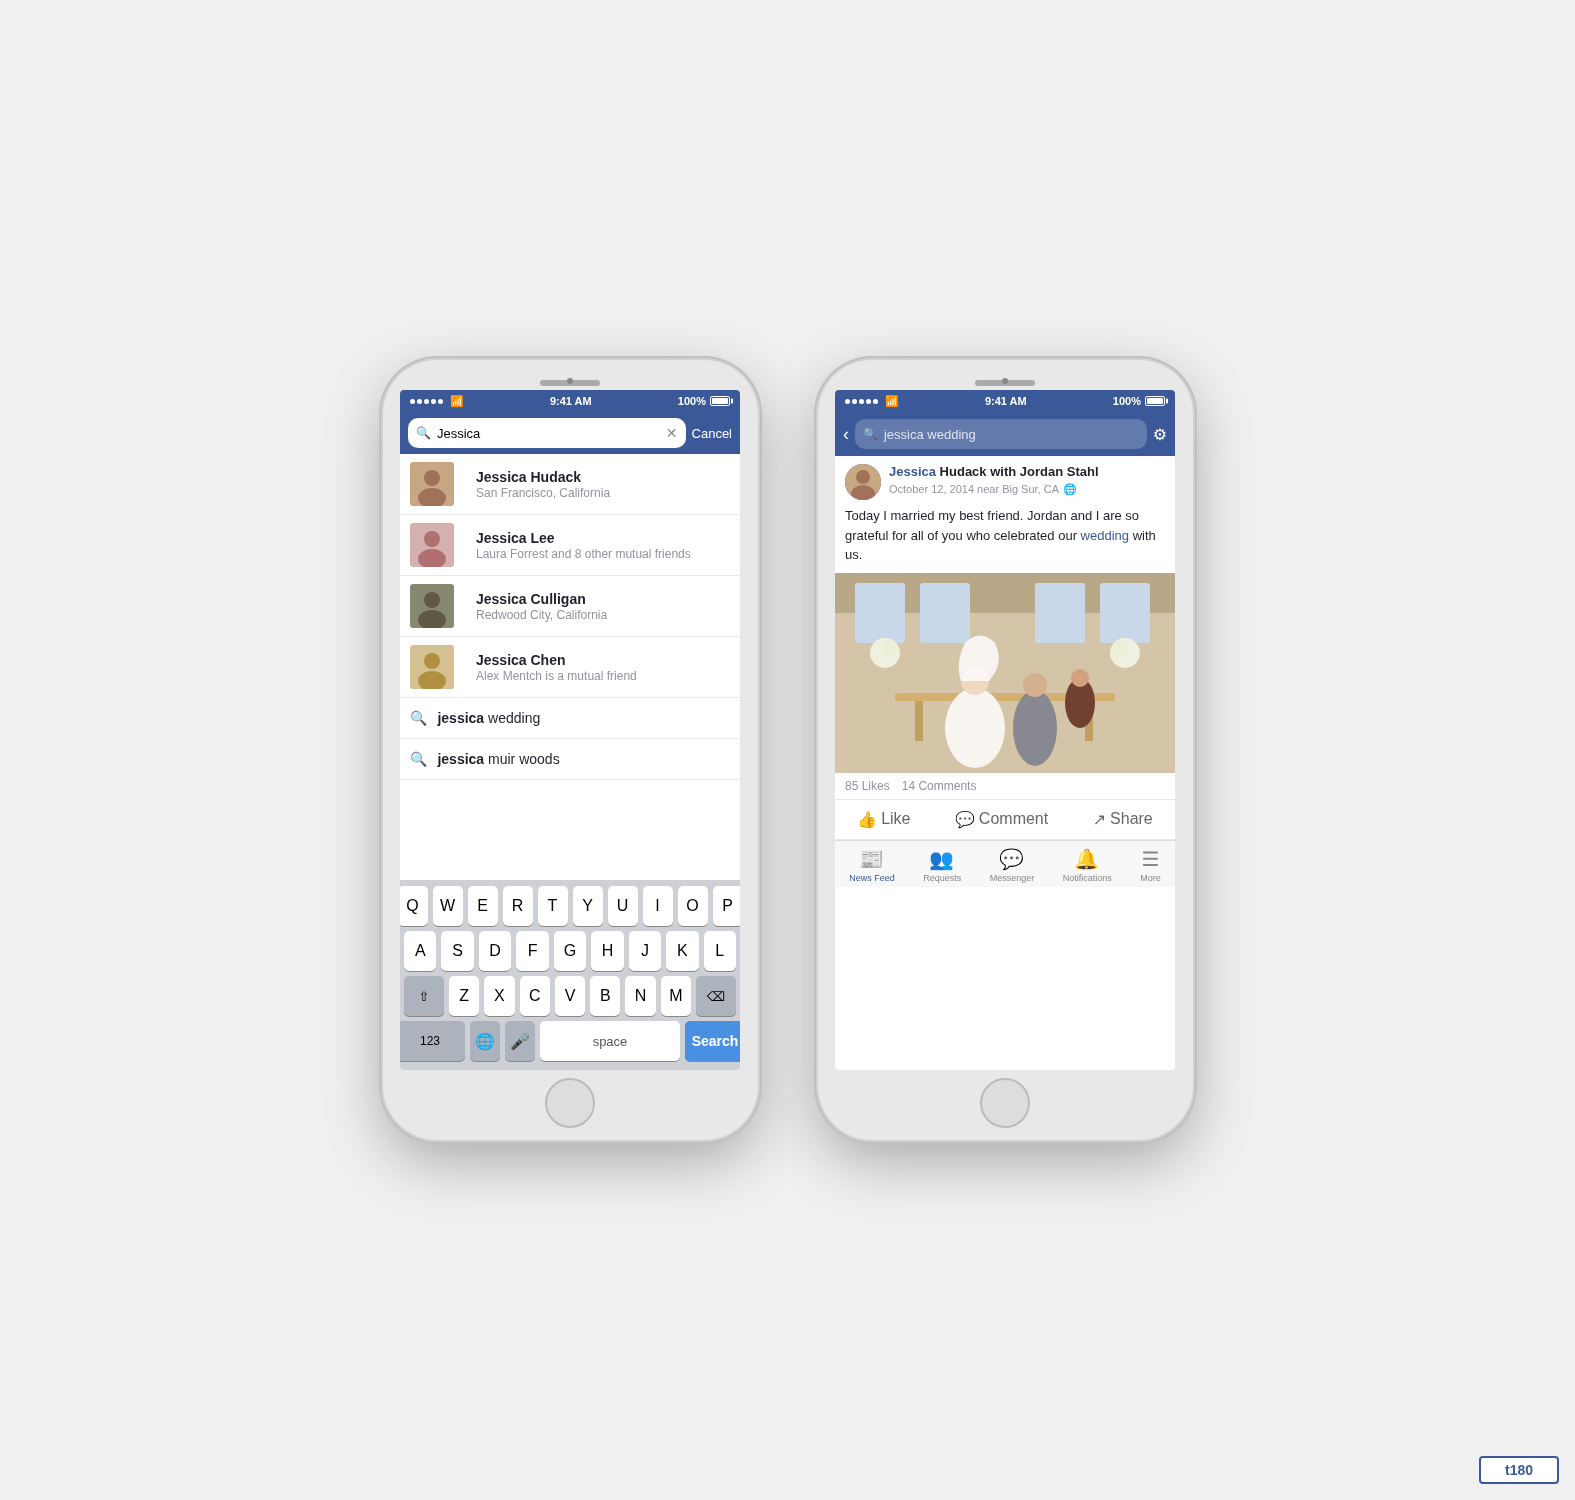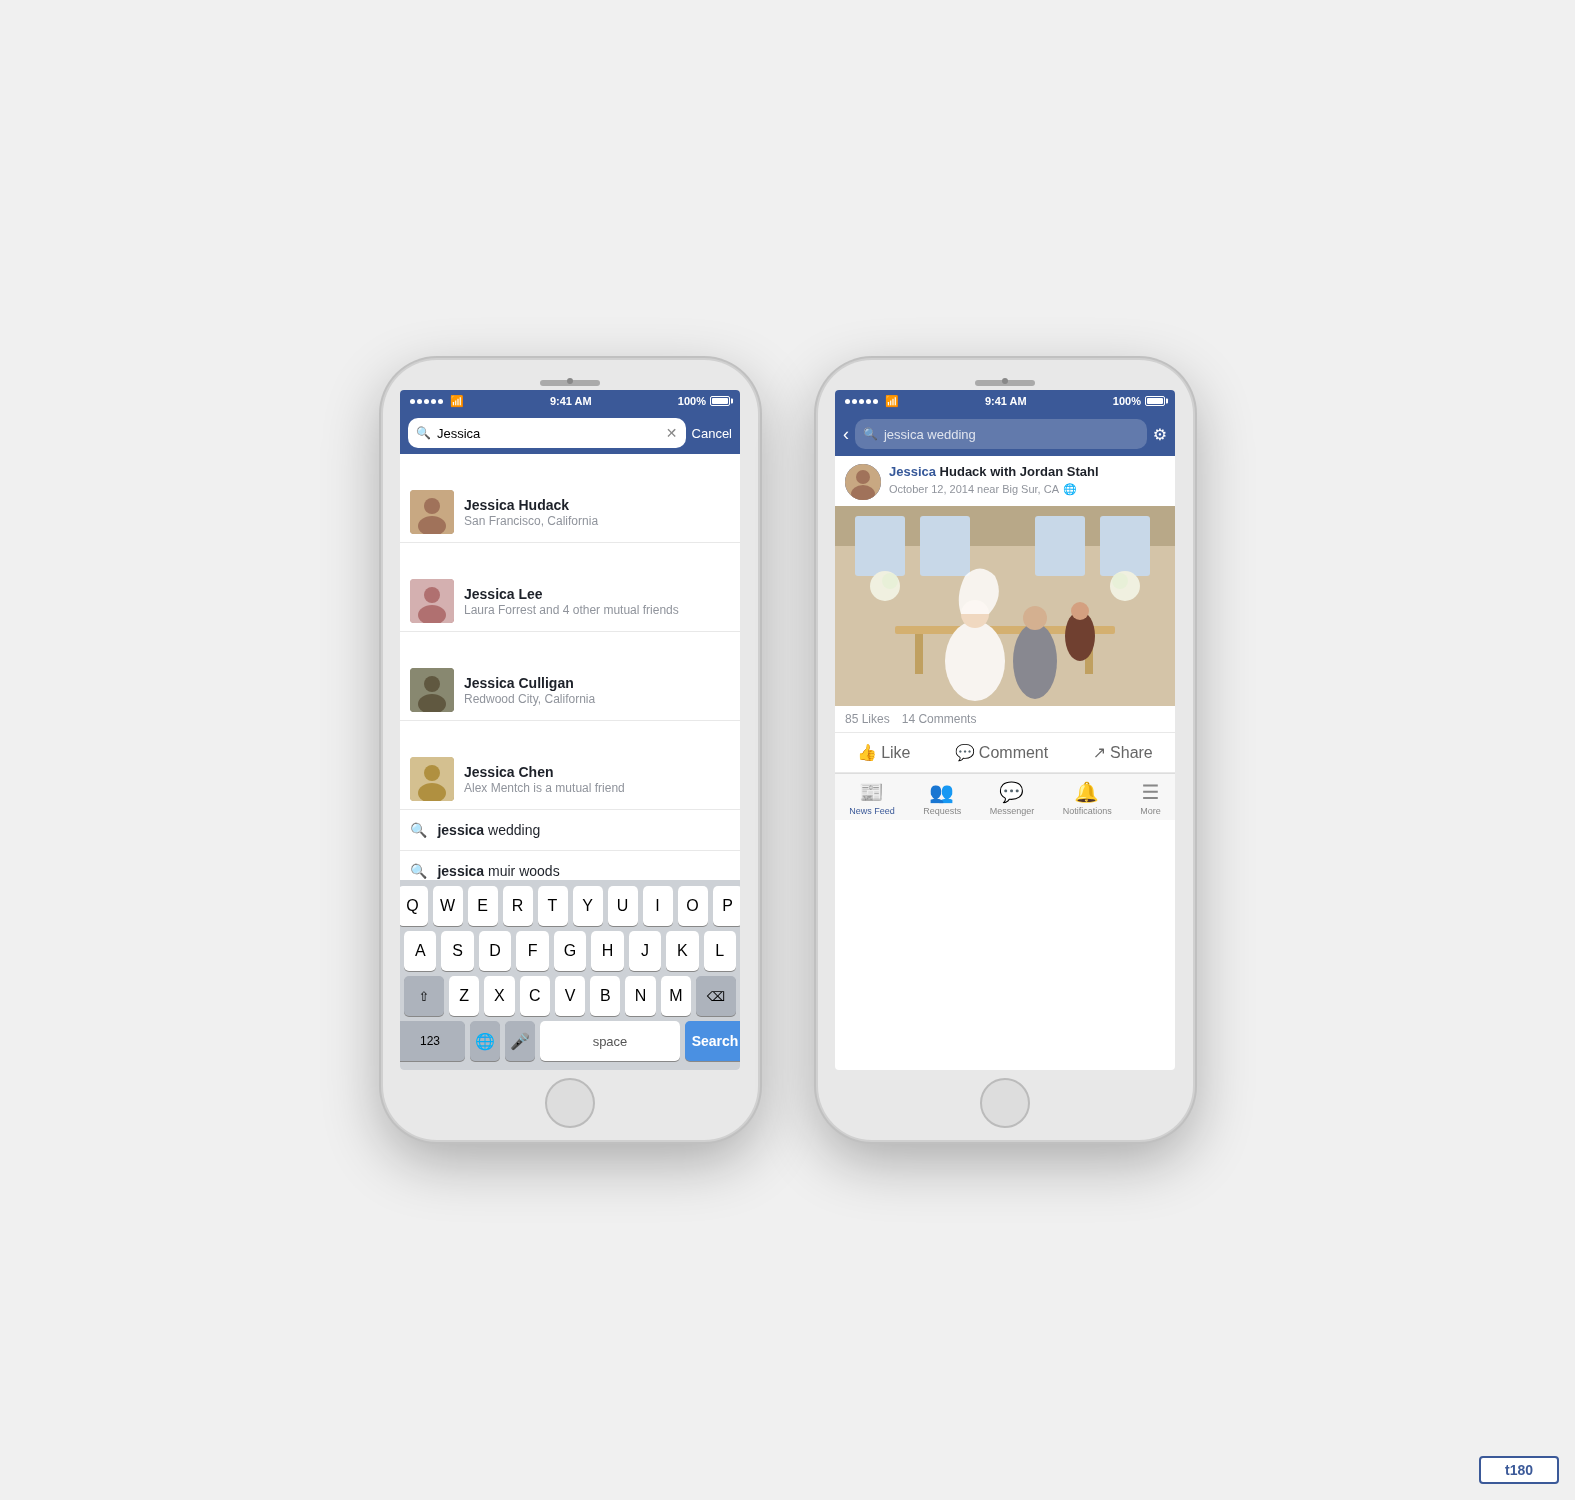--- a/index.html
+++ b/index.html
@@ -163,22 +163,21 @@
     .results-list {
       flex: 1;
       overflow: hidden;
       background: white;
     }
     .result-item {
       display: flex;
       align-items: center;
       padding: 8px 10px;
       border-bottom: 1px solid #e8e8e8;
-      gap: 10px;
-      margin-top: 28px;
+      gap: 22px;
     }
     .result-avatar {
       width: 44px;
       height: 44px;
       border-radius: 4px;
       background: #ccc;
       overflow: hidden;
       flex-shrink: 0;
     }
     .result-text { flex: 1; }
@@ -459,21 +458,21 @@
         <div class="result-item">
           <div class="result-avatar av2">
             <svg width="44" height="44" viewBox="0 0 44 44">
               <rect width="44" height="44" fill="#d4b0b0"></rect>
               <circle cx="22" cy="16" r="8" fill="#b07070"></circle>
               <ellipse cx="22" cy="36" rx="14" ry="10" fill="#b07070"></ellipse>
             </svg>
           </div>
           <div class="result-text">
             <div class="result-name">Jessica Lee</div>
-            <div class="result-sub">Laura Forrest and 4 other mutual friends</div>
+            <div class="result-sub">Laura Forrest and 8 other mutual friends</div>
           </div>
         </div>
 
 
         <div class="result-item">
           <div class="result-avatar av4">
             <svg width="44" height="44" viewBox="0 0 44 44">
               <rect width="44" height="44" fill="#888870"></rect>
               <circle cx="22" cy="16" r="8" fill="#605840"></circle>
               <ellipse cx="22" cy="36" rx="14" ry="10" fill="#605840"></ellipse>
@@ -603,20 +602,23 @@
             <div class="post-author">
               <span>Jessica</span> Hudack with Jordan Stahl
             </div>
             <div class="post-time">
               <span>October 12, 2014 near Big Sur, CA</span>
               <span>🌐</span>
             </div>
           </div>
         </div>
 
+        <div class="post-body">
+          <span>Today I married my best friend. Jordan and I are so grateful for all of you who celebrated our </span><a href="#">wedding</a><span> with us.</span>
+        </div>
 
         <div class="post-image">
           <svg width="100%" height="100%" viewBox="0 0 340 200" preserveAspectRatio="xMidYMid slice">
 
             <rect width="340" height="200" fill="#c8b89a"></rect>
 
             <rect x="0" y="0" width="340" height="200" fill="#d4c4a8"></rect>
 
             <rect x="0" y="0" width="340" height="40" fill="#b8a888"></rect>
 

